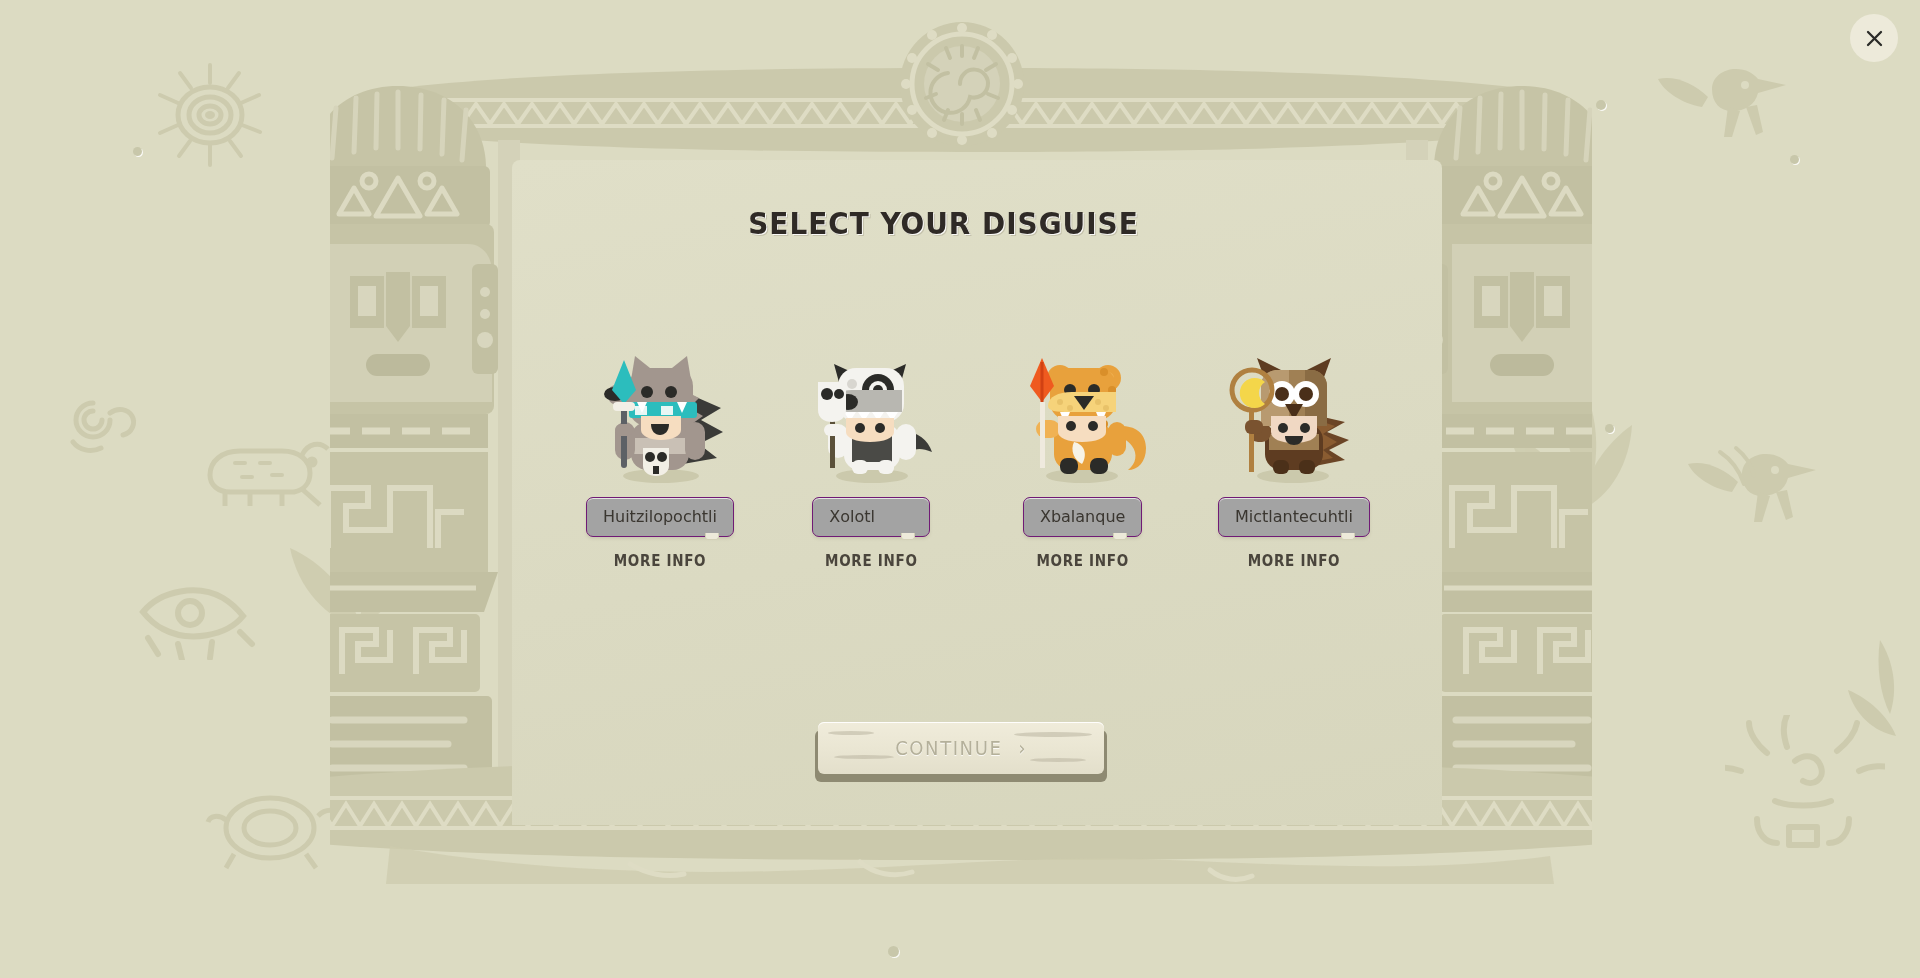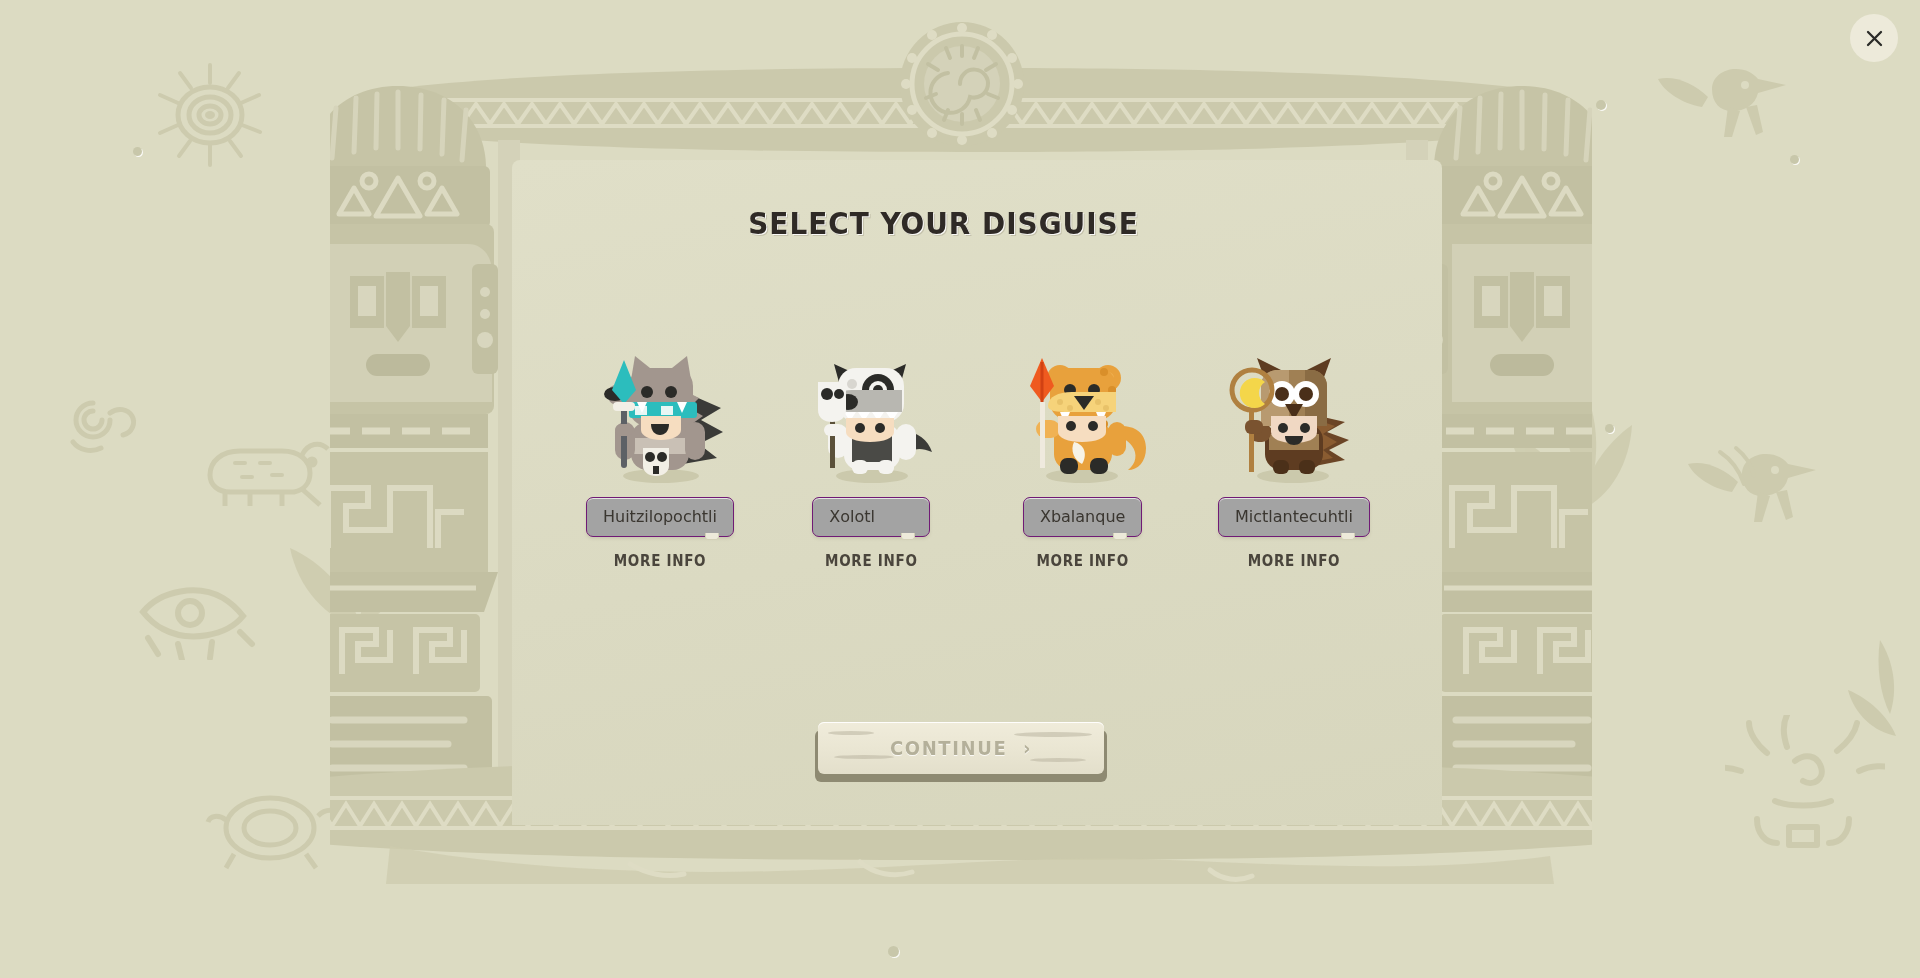--- a/index.html
+++ b/index.html
@@ -137,21 +137,21 @@
   }
   #continue-btn {
     position:absolute; left:3px; top:0;
     width:286px; height:52px;
     border:none;
     border-radius:6px;
     background:linear-gradient(180deg,#f0ecdb 0%,#eae6d3 50%,#e3dfcb 100%);
     box-shadow:0 1px 0 rgba(255,255,255,.95) inset;
     font-family:"DejaVu Sans Condensed","Liberation Sans", sans-serif;
     font-size:20px;
-    font-weight:bold;
+    font-weight:normal;
     letter-spacing:1.6px;
     color:#b4b09a;
     text-shadow:0 1px 0 rgba(255,255,255,.8);
     cursor:default;
     display:flex;
     align-items:center;
     justify-content:center;
     gap:16px;
     overflow:hidden;
   }

